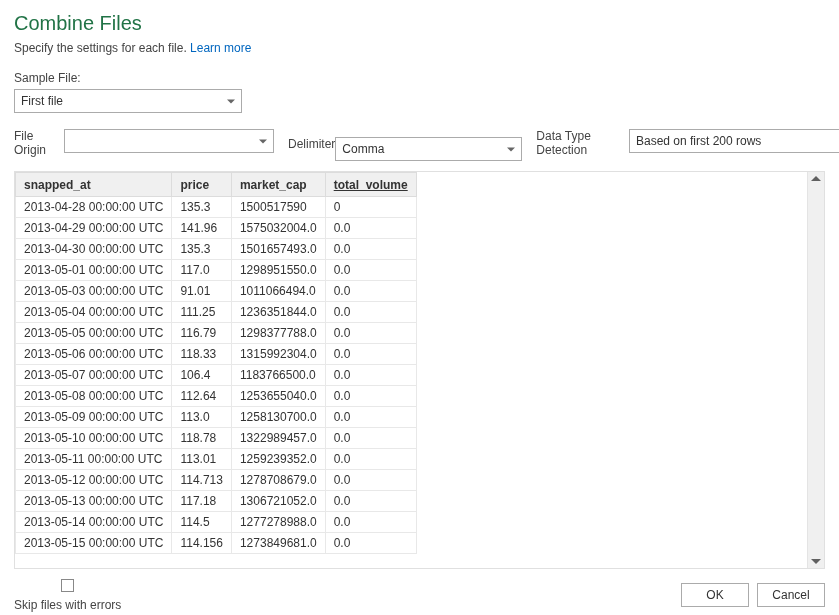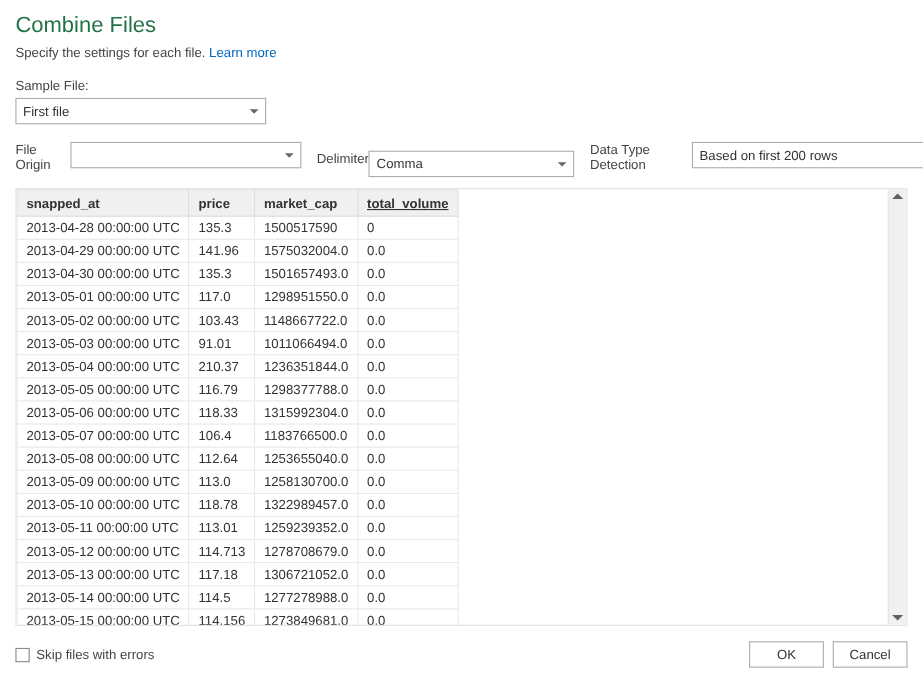--- a/index.html
+++ b/index.html
@@ -150,20 +150,21 @@
     align-items: center;
     padding: 0 14px;
   }
   .checkbox {
     display: flex;
     align-items: center;
     gap: 6px;
     font-size: 12px;
     color: #444;
     cursor: pointer;
+    flex-direction: column;
   }
   .checkbox .box {
     width: 13px; height: 13px;
     border: 1px solid #888;
     background: #fff;
   }
   .footer .buttons {
     margin-left: auto;
     display: flex;
     gap: 8px;
@@ -258,34 +259,28 @@
               <td>1501657493.0</td>
               <td>0.0</td>
             </tr>
             <tr>
               <td>2013-05-01 00:00:00 UTC</td>
               <td>117.0</td>
               <td>1298951550.0</td>
               <td>0.0</td>
             </tr>
             <tr>
-              <td>2013-05-02 00:00:00 UTC</td>
-              <td>103.43</td>
-              <td>1148667722.0</td>
-              <td>0.0</td>
-            </tr>
-            <tr>
               <td>2013-05-03 00:00:00 UTC</td>
               <td>91.01</td>
               <td>1011066494.0</td>
               <td>0.0</td>
             </tr>
             <tr>
               <td>2013-05-04 00:00:00 UTC</td>
-              <td>210.37</td>
+              <td>111.25</td>
               <td>1236351844.0</td>
               <td>0.0</td>
             </tr>
             <tr>
               <td>2013-05-05 00:00:00 UTC</td>
               <td>116.79</td>
               <td>1298377788.0</td>
               <td>0.0</td>
             </tr>
             <tr>

